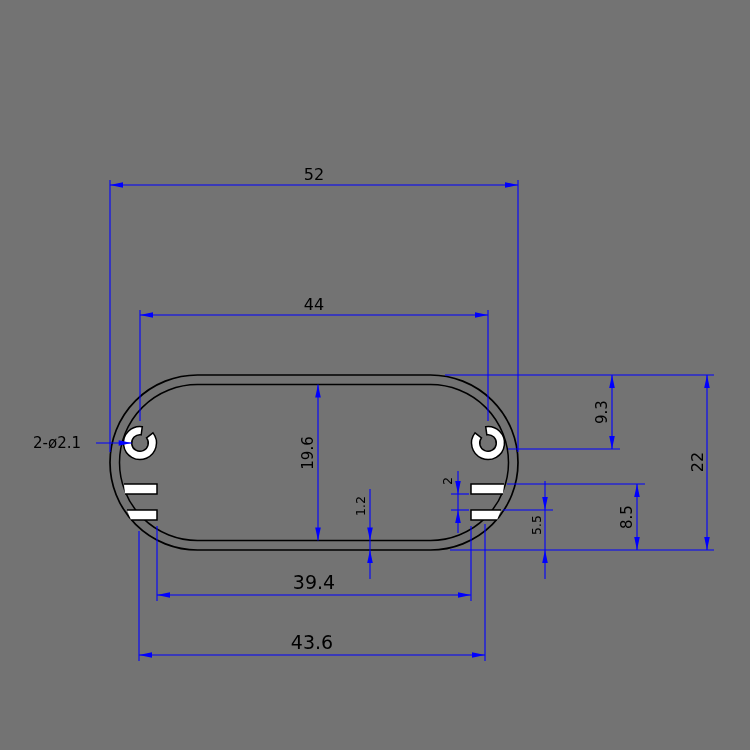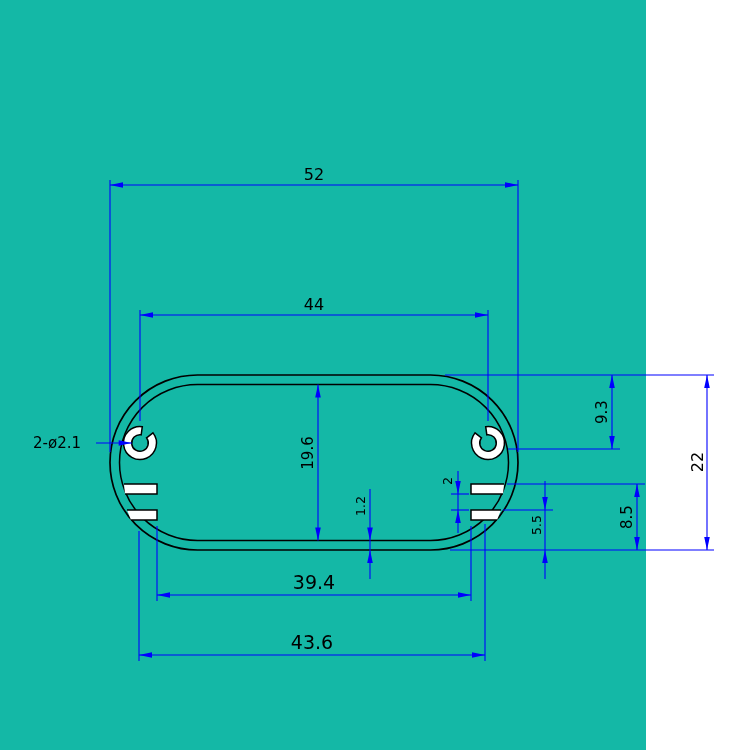--- a/index.html
+++ b/index.html
@@ -2,23 +2,23 @@
 <html><head>
 <meta charset="utf-8">
 <style>
   html, body {
     margin: 0;
     padding: 0;
     background: #ffffff;
   }
   .canvas {
     position: relative;
-    width: 646px;
+    width: 750px;
     height: 750px;
-    background: #14b8a6;
+    background: #737373;
     font-family: "DejaVu Sans", sans-serif;
   }
   svg { display: block; }
   .outline {
     stroke: #000000;
     fill: none;
     stroke-width: 1.7;
   }
   .feature {
     stroke: #000000;

